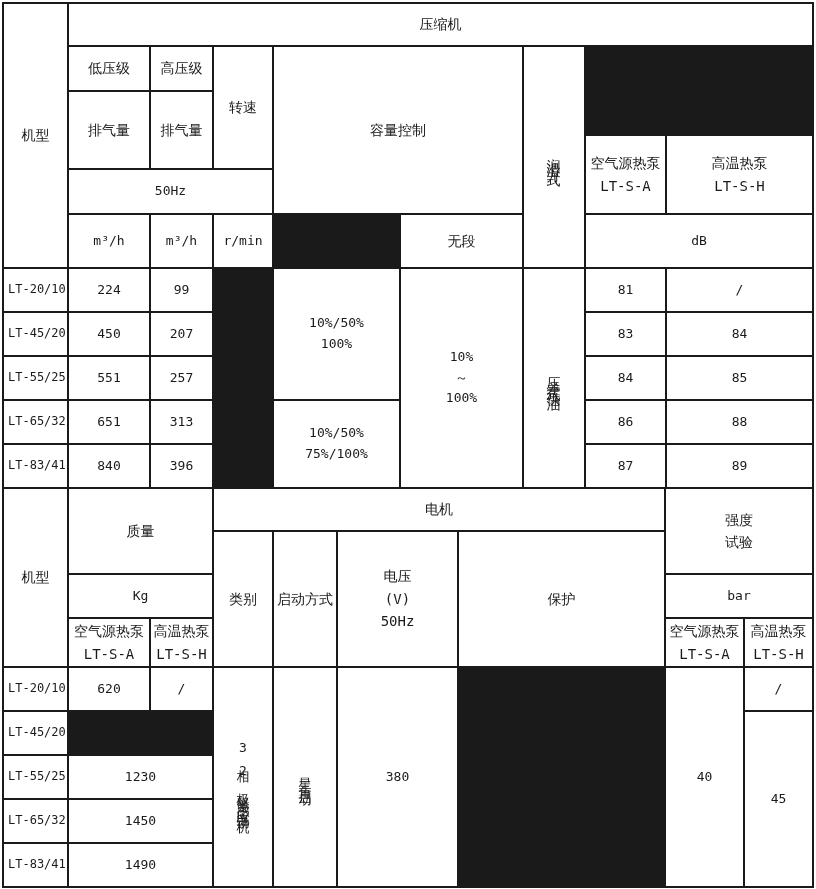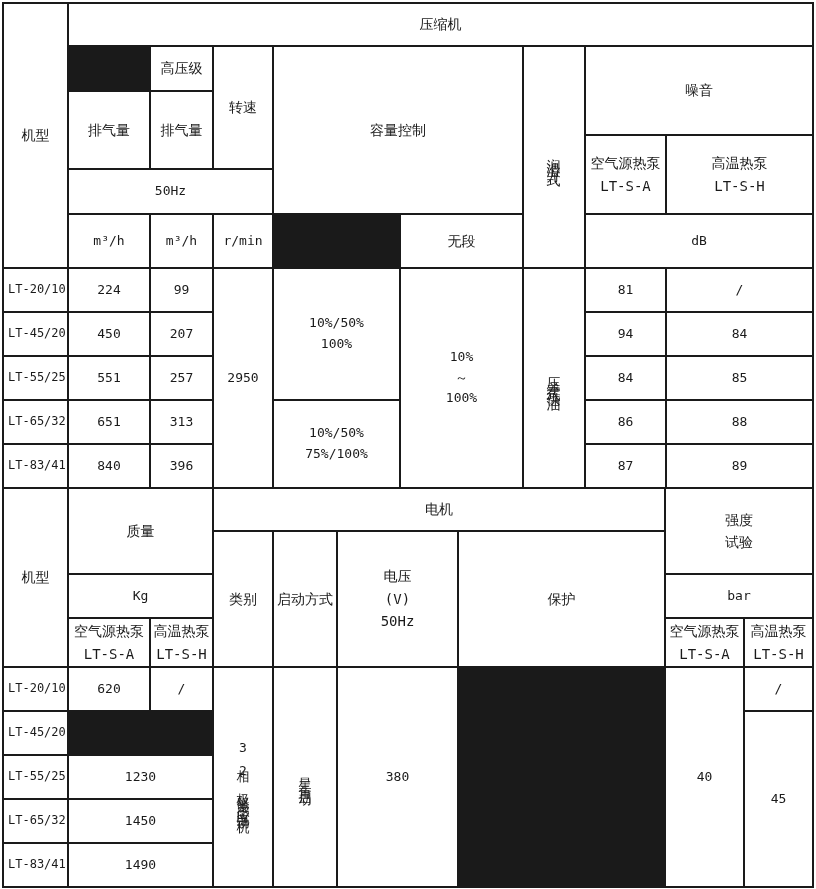--- a/index.html
+++ b/index.html
@@ -69,27 +69,27 @@
 </head>
 <body>
 
 <div class="sheet">
   <div class="table-wrap">
 
     <div class="grid grid-top">
       <div class="cell hd" style="grid-area:1/1/7/2">机型</div>
       <div class="cell hd" style="grid-area:1/2/2/10">压缩机</div>
 
+      <div class="cell hd" style="grid-area:2/2/3/3">低压级</div>
       <div class="cell hd" style="grid-area:2/3/3/4">高压级</div>
       <div class="cell hd" style="grid-area:3/2/5/3">排气量</div>
       <div class="cell hd" style="grid-area:3/3/5/4">排气量</div>
       <div class="cell hd" style="grid-area:2/4/5/5">转速</div>
       <div class="cell hd" style="grid-area:2/5/6/7">容量控制</div>
       <div class="cell v" style="grid-area:2/7/7/8">润滑方式</div>
-      <div class="cell hd" style="grid-area:2/8/4/10">噪音</div>
       <div class="cell hd" style="grid-area:4/8/6/9">空气源热泵
 LT-S-A</div>
       <div class="cell hd" style="grid-area:4/9/6/10">高温热泵
 LT-S-H</div>
       <div class="cell" style="grid-area:5/2/6/5">50Hz</div>
 
       <div class="cell" style="grid-area:6/2/7/3">m³/h</div>
       <div class="cell" style="grid-area:6/3/7/4">m³/h</div>
       <div class="cell" style="grid-area:6/4/7/5">r/min</div>
       <div class="cell hd" style="grid-area:6/6/7/7">无段</div>
@@ -106,32 +106,31 @@
       <div class="cell" style="grid-area:9/2/10/3">551</div>
       <div class="cell" style="grid-area:10/2/11/3">651</div>
       <div class="cell" style="grid-area:11/2/12/3">840</div>
 
       <div class="cell" style="grid-area:7/3/8/4">99</div>
       <div class="cell" style="grid-area:8/3/9/4">207</div>
       <div class="cell" style="grid-area:9/3/10/4">257</div>
       <div class="cell" style="grid-area:10/3/11/4">313</div>
       <div class="cell" style="grid-area:11/3/12/4">396</div>
 
-      <div class="cell" style="grid-area:7/4/12/5">2950</div>
       <div class="cell" style="grid-area:7/5/10/6">10%/50%
 100%</div>
       <div class="cell" style="grid-area:10/5/12/6">10%/50%
 75%/100%</div>
       <div class="cell" style="grid-area:7/6/12/7">10%
 ～
 100%</div>
       <div class="cell v" style="grid-area:7/7/12/8">压差式供油</div>
 
       <div class="cell" style="grid-area:7/8/8/9">81</div>
-      <div class="cell" style="grid-area:8/8/9/9">94</div>
+      <div class="cell" style="grid-area:8/8/9/9">83</div>
       <div class="cell" style="grid-area:9/8/10/9">84</div>
       <div class="cell" style="grid-area:10/8/11/9">86</div>
       <div class="cell" style="grid-area:11/8/12/9">87</div>
 
       <div class="cell" style="grid-area:7/9/8/10">/</div>
       <div class="cell" style="grid-area:8/9/9/10">84</div>
       <div class="cell" style="grid-area:9/9/10/10">85</div>
       <div class="cell" style="grid-area:10/9/11/10">88</div>
       <div class="cell" style="grid-area:11/9/12/10">89</div>
     </div>

